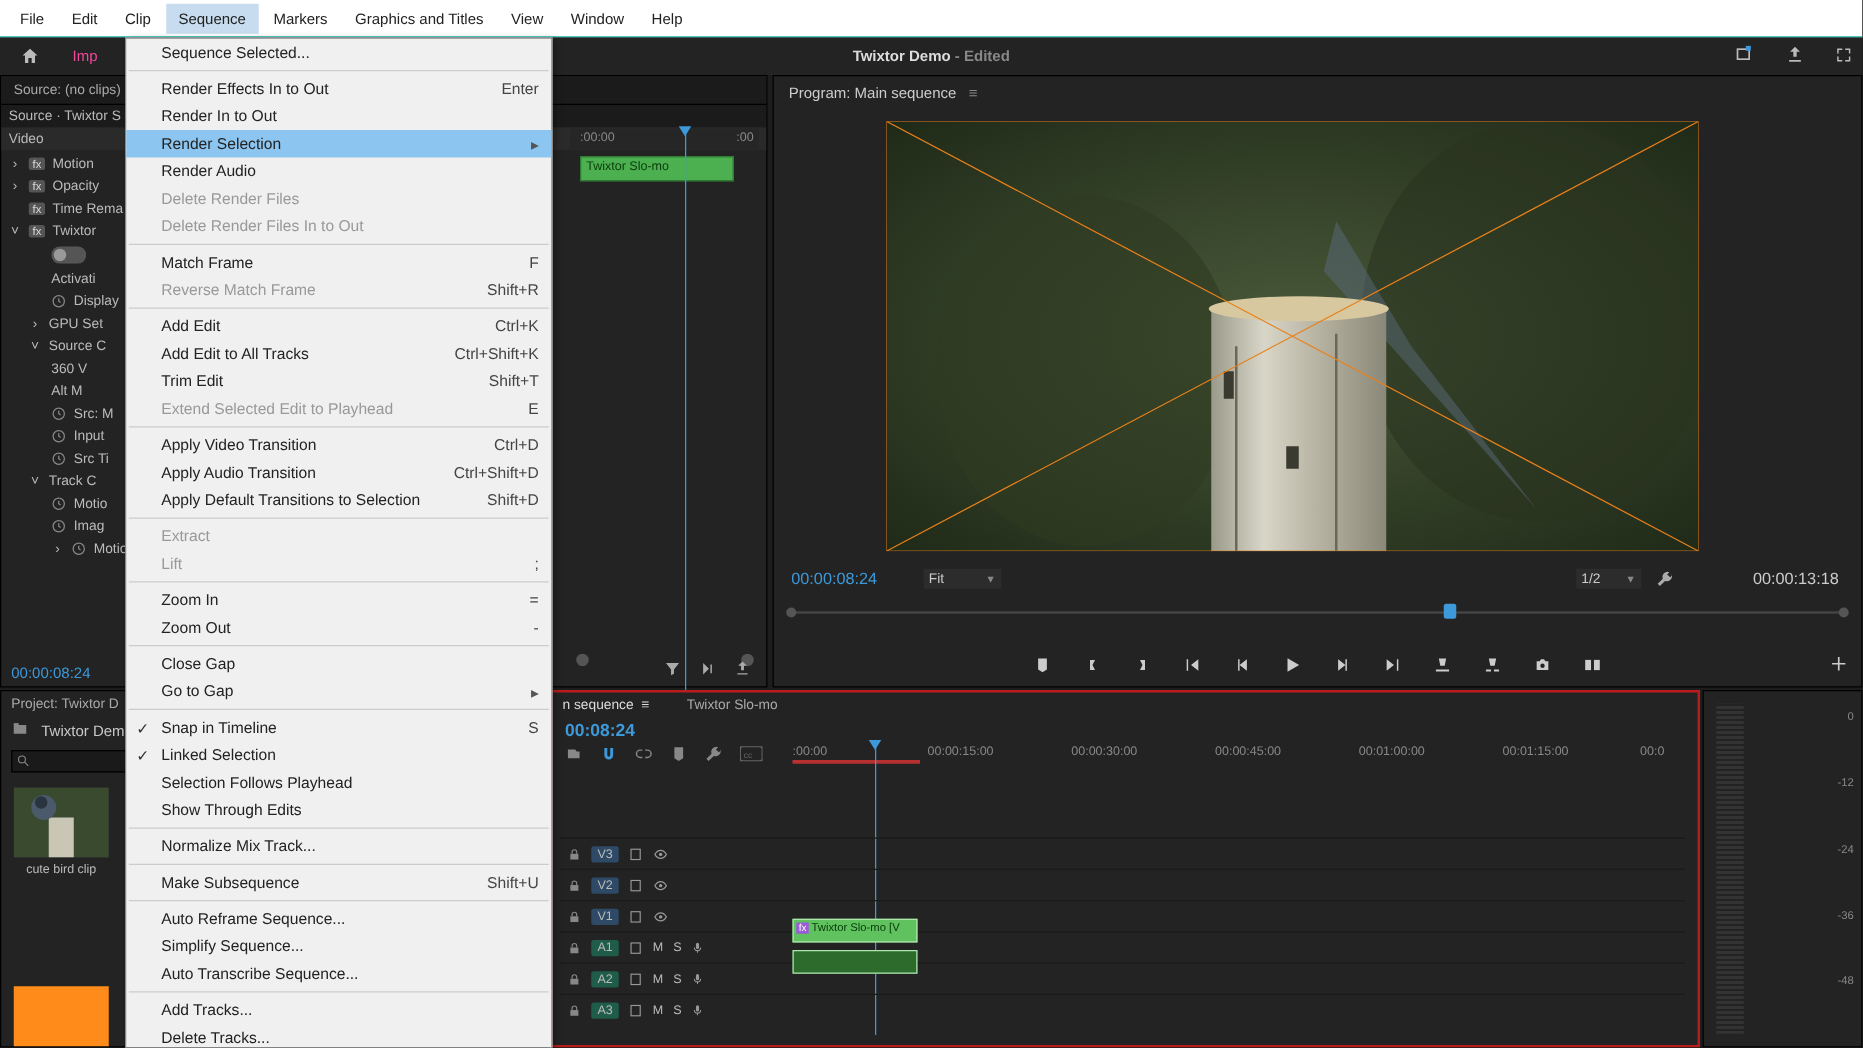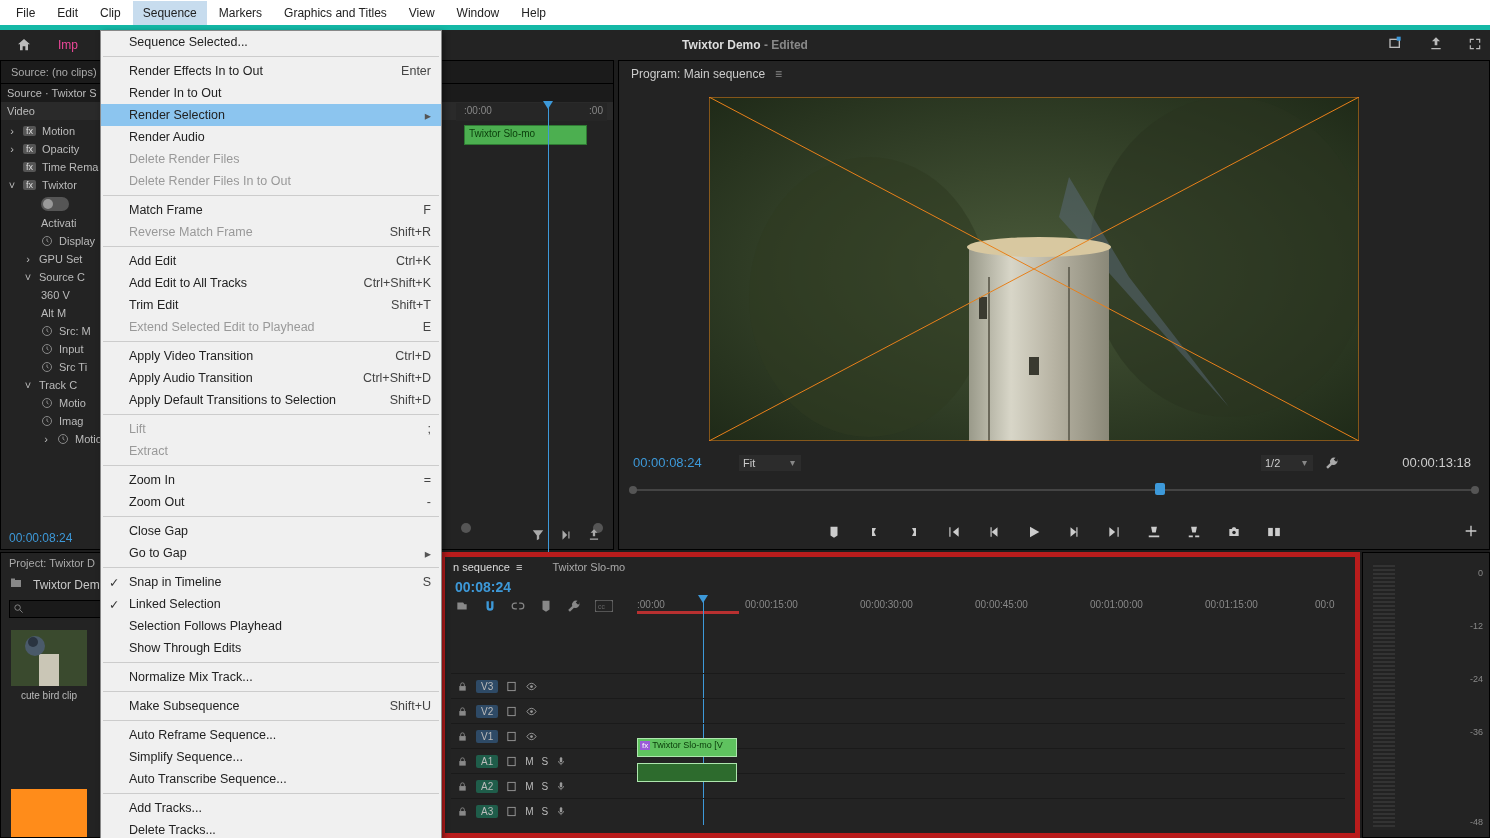--- a/index.html
+++ b/index.html
@@ -1,18 +1,18 @@
 <!DOCTYPE html>
 <html><head>
 <meta charset="utf-8">
 <style>
   * { box-sizing: border-box; margin: 0; padding: 0; font-family: "Segoe UI", Tahoma, sans-serif; }
   body { background:#1d1d1d; color:#c8c8c8; font-size:12px; width:1490px; height:838px; overflow:hidden; position:relative;}
   
-  .menubar { background:#fff; height:30px; display:flex; align-items:center; padding:0 6px; gap:2px; border-bottom:5px solid #14b8a6;}
+  .menubar { background:#fff; height:30px; display:flex; align-items:center; padding:0 6px; gap:2px; border-bottom:1px solid #14b8a6;}
   .menubar .item{ padding:5px 10px; color:#222; cursor:default;}
   .menubar .item.active{ background:#c7dcee;}
   
   .ws-header{ background:#232323; height:30px; display:flex; align-items:center; color:#ddd; position:relative;}
   .ws-header .home{ width:48px; display:flex; justify-content:center;}
   .ws-header .home-icon{ width:18px; height:16px; fill:#bbb;}
   .ws-header .imp{ padding:0 10px; color:#ec4899;}
   .ws-header .title{ position:absolute; left:50%; transform:translateX(-50%);font-weight:bold; }
   .ws-header .title .edited{ color:#888;}
   .ws-header .right{ position:absolute; right:8px; display:flex; gap:24px; align-items:center;}
@@ -436,21 +436,21 @@
             <circle cx="24" cy="16" r="10" fill="#4a5a6a"></circle>
               <circle cx="22" cy="12" r="5" fill="#2a3440"></circle>
           </svg>
         </div>
         <div class="cap">cute bird clip</div>
       </div>
     </div>
     <div class="orange-block"></div>
   </div>
 
-  <div class="panel tl-panel" style="border:5px solid #b91c1c">
+  <div class="panel tl-panel" style="border:2px solid #b91c1c">
     <div class="tl-tabs">
       <span class="active"><span>n sequence</span> &nbsp;≡</span>
       <span>Twixtor Slo-mo</span>
     </div>
     <div class="tl-tc">00:08:24</div>
     <div class="tl-tools">
       <svg width="14" height="14" viewBox="0 0 24 24">
           <path d="M4 6h10l2 3h4v9H4z"></path>
         </svg>
       <svg class="mag" width="14" height="14" viewBox="0 0 24 24">
@@ -598,21 +598,21 @@
       </div>
   </div>
 
   <div class="meter">
     <div class="bars"></div>
     <div class="scale" id="meter-scale">
         <div style="top: 2%;">0</div>
         <div style="top: 22%;">-12</div>
         <div style="top: 42%;">-24</div>
         <div style="top: 62%;">-36</div>
-        <div style="top: 82%; margin-top: 38px;">-48</div>
+        <div style="top: 82%;">-48</div>
       </div>
   </div>
 
 </div>
 
 <div class="dropdown" id="dropdown">
     <div class="mitem">
       <span>Sequence Selected...</span>
     </div>
     <div class="sep"></div>
@@ -669,25 +669,25 @@
     <div class="mitem">
       <span>Apply Audio Transition</span>
       <span class="shc">Ctrl+Shift+D</span>
     </div>
     <div class="mitem">
       <span>Apply Default Transitions to Selection</span>
       <span class="shc">Shift+D</span>
     </div>
     <div class="sep"></div>
     <div class="mitem dis">
+      <span>Extract</span>
+    </div>
+    <div class="mitem dis">
       <span>Lift</span>
       <span class="shc">;</span>
-    </div>
-    <div class="mitem dis">
-      <span>Extract</span>
     </div>
     <div class="sep"></div>
     <div class="mitem">
       <span>Zoom In</span>
       <span class="shc">=</span>
     </div>
     <div class="mitem">
       <span>Zoom Out</span>
       <span class="shc">-</span>
     </div>

